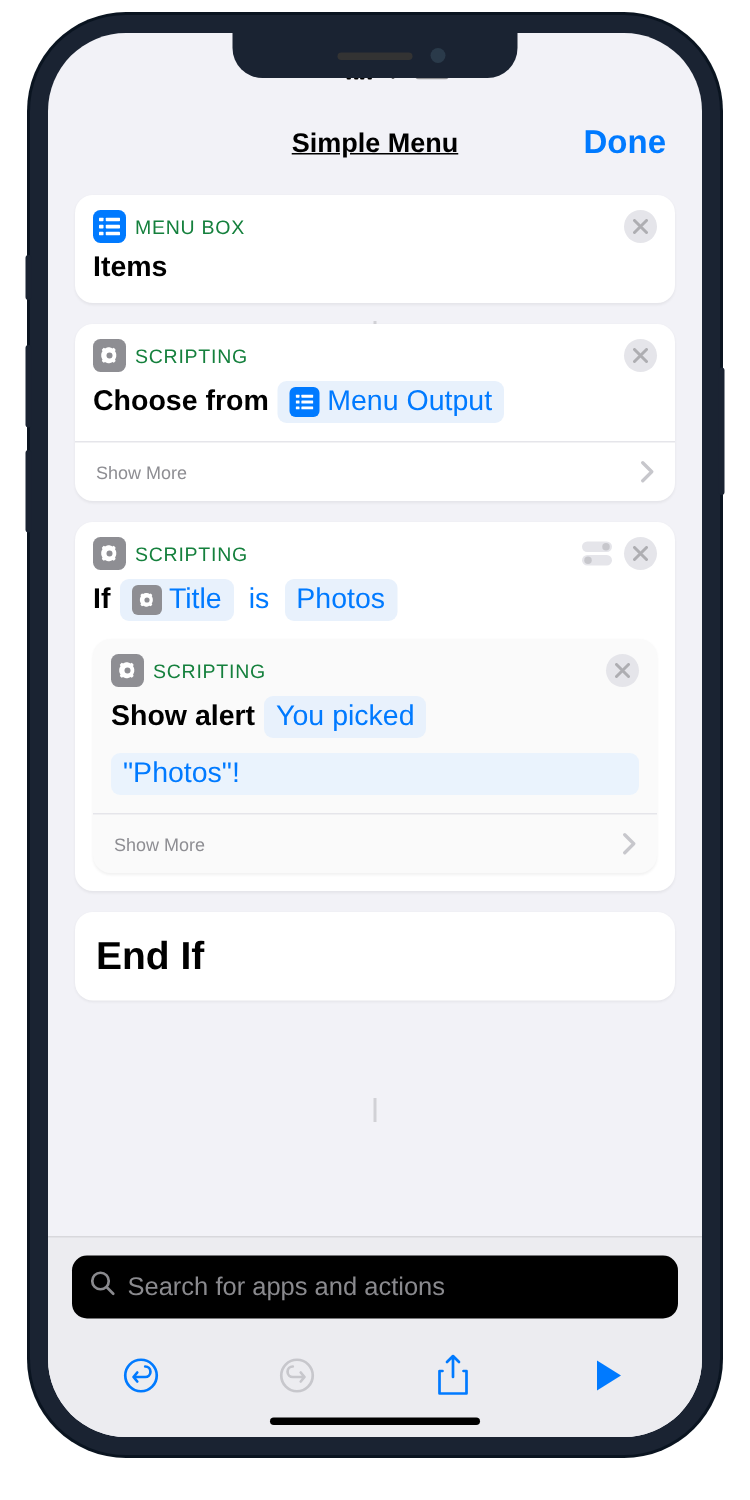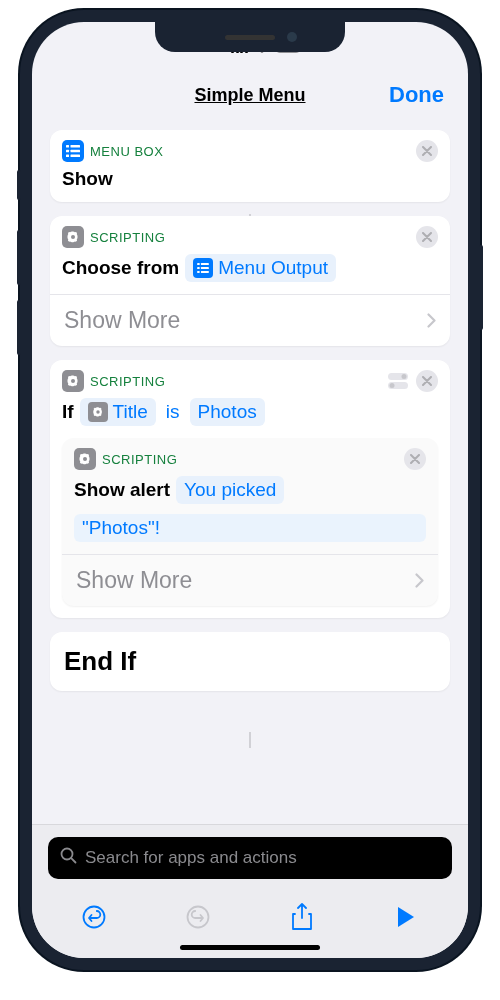--- a/index.html
+++ b/index.html
@@ -36,21 +36,21 @@
     .toggle-icn { width: 24px; height: 18px; }
     .close-btn { width: 22px; height: 22px; border-radius: 50%; background: #e5e5ea; display: flex; align-items: center; justify-content: center; }
     .close-btn svg { display: block; }
     .card-body { padding: 2px 12px 12px; display: flex; align-items: center; flex-wrap: wrap; gap: 6px; font-size: 19px; }
     .act-lbl { font-weight: 600; color: #000; }
     .token { background: #e8f1fc; color: #007aff; border-radius: 6px; padding: 3px 8px; font-weight: 500; display: inline-flex; align-items: center; gap: 5px; }
     .token-icn { width: 20px; height: 20px; border-radius: 4px; display: flex; align-items: center; justify-content: center; }
     .token-icn.blue { background: #007aff; }
     .token-icn.gray { background: #8e8e93; }
     .plain-tok { color: #007aff; padding: 3px 4px; font-weight: 500; }
-    .show-more { border-top: 1px solid #e5e5ea; padding: 12px 14px; display: flex; justify-content: space-between; align-items: center; color: #8e8e93; font-size: 23px; }
+    .show-more { border-top: 1px solid #e5e5ea; padding: 12px 14px; display: flex; justify-content: space-between; align-items: center; color: #8e8e93; font-size: 12px; }
     .chev svg { display: block; }
     .nested { padding: 0 12px 12px; }
     .nested .card { background: #fafafa; margin-bottom: 0; }
     .nested .card-body { flex-wrap: wrap; }
     .wide-tok { background: #eaf3fd; color: #007aff; border-radius: 6px; padding: 3px 8px; font-weight: 500; width: 100%; margin-top: 4px; }
     .endif { padding: 14px; font-size: 26px; font-weight: 600; }
     .bottom-area { position: absolute; bottom: 0; left: 0; right: 0; background: #ececf0; border-top: 1px solid #d8d8dc; }
     .search { margin: 12px 16px; background: #000000; border-radius: 10px; padding: 10px 12px; display: flex; align-items: center; gap: 8px; color: #8a8a8e; font-size: 17px; }
     .toolbar { display: flex; justify-content: space-around; align-items: center; padding: 8px 10px 4px; }
     .tb-btn { width: 36px; height: 36px; display: flex; align-items: center; justify-content: center; }
@@ -122,21 +122,21 @@
           <span class="app-nm">MENU BOX</span>
           <div class="hdr-actions">
             <div class="close-btn">
               <svg width="10" height="10" viewBox="0 0 10 10">
                   <path d="M1 1l8 8M9 1l-8 8" stroke="#aeaeb2" stroke-width="2" stroke-linecap="round"></path>
                 </svg>
             </div>
           </div>
         </div>
         <div class="card-body">
-          <span class="act-lbl">Show</span>
+          <span class="act-lbl">Items</span>
         </div>
       </div>
 
       <div class="card">
         <div class="card-hdr">
           <div class="app-icn gray">
             <svg width="14" height="14" viewBox="0 0 14 14">
                 <path d="M7 1.5l1 .3a5 5 0 0 1 .9.5l1-.4 1.2 1.2-.4 1a5 5 0 0 1 .5.9l.3 1v1.7l-.3 1a5 5 0 0 1-.5.9l.4 1-1.2 1.2-1-.4a5 5 0 0 1-.9.5l-1 .3H6l-1-.3a5 5 0 0 1-.9-.5l-1 .4-1.2-1.2.4-1a5 5 0 0 1-.5-.9l-.3-1V6l.3-1a5 5 0 0 1 .5-.9l-.4-1 1.2-1.2 1 .4a5 5 0 0 1 .9-.5l1-.3z" fill="#fff"></path>
                 <circle cx="7" cy="7" r="2" fill="#8e8e93"></circle>
               </svg>

